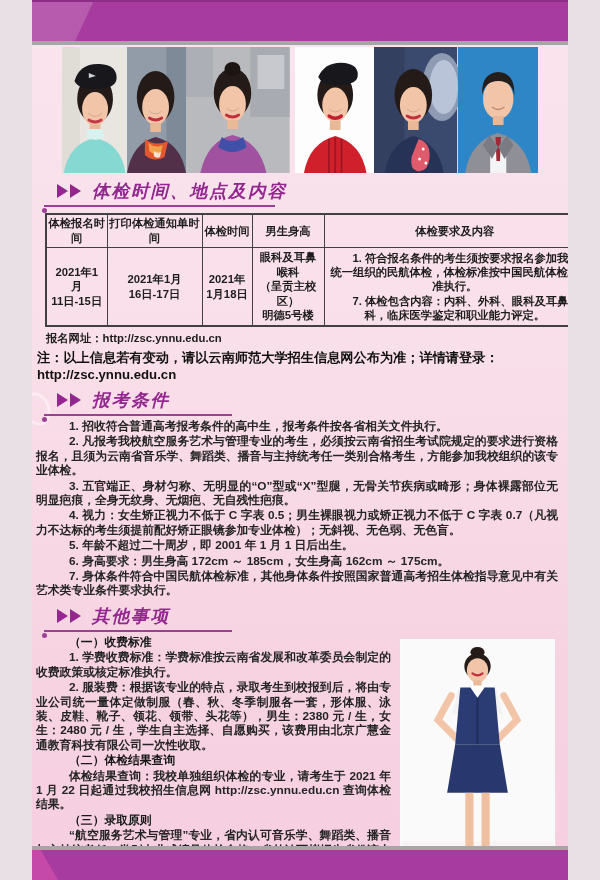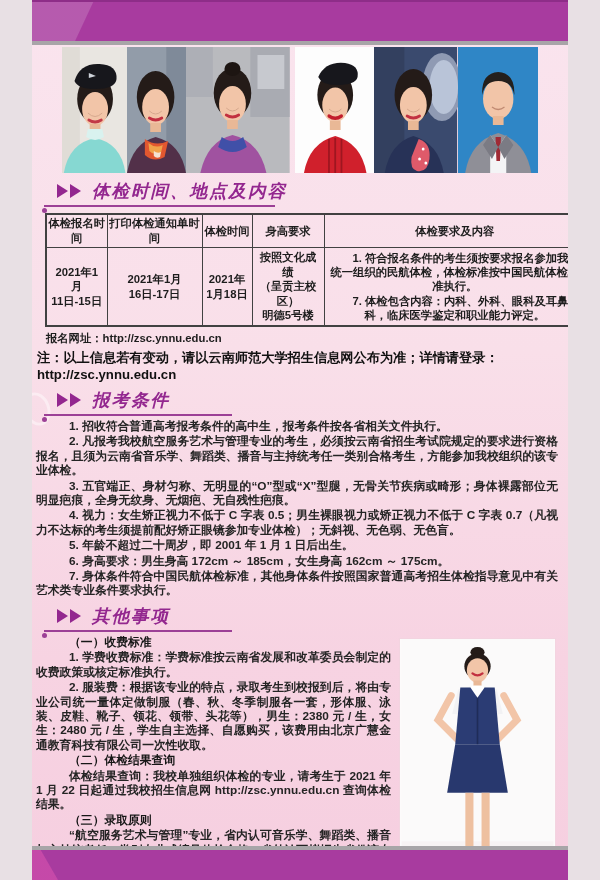--- a/index.html
+++ b/index.html
@@ -210,31 +210,31 @@
         <col style="width:95px">
         <col style="width:50px">
       <col style="width:72px">
         <col style="width:262px">
     </colgroup>
     <tbody>
         <tr>
       <th>体检报名时间</th>
       <th>打印体检通知单时间</th>
       <th>体检时间</th>
-      <th>身高要求</th>
+      <th>男生身高</th>
       <th>体检要求及内容</th>
     </tr>
     <tr>
       <td class="pre">2021年1月
 11日-15日</td>
       <td class="pre">2021年1月
 16日-17日</td>
       <td class="pre">2021年
 1月18日</td>
-      <td class="pre">按照文化成绩
+      <td class="pre">眼科及耳鼻喉科
 （呈贡主校区）
 明德5号楼</td>
       <td class="req-cell">
         <p>1. 符合报名条件的考生须按要求报名参加我校统一组织的民航体检，体检标准按中国民航体检标准执行。</p>
         <p>7. 体检包含内容：内科、外科、眼科及耳鼻喉科，临床医学鉴定和职业能力评定。</p>
       </td>
     </tr>
   </tbody>
     </table>
 

